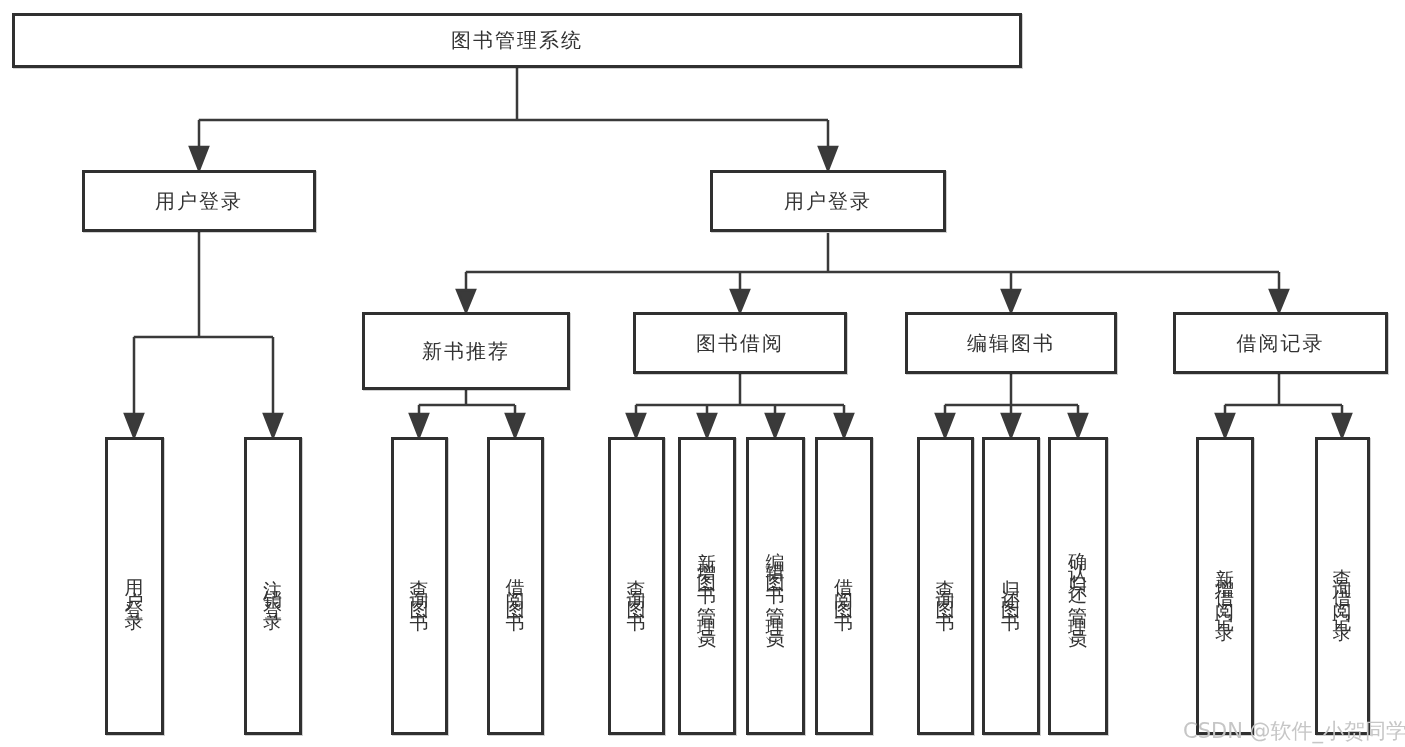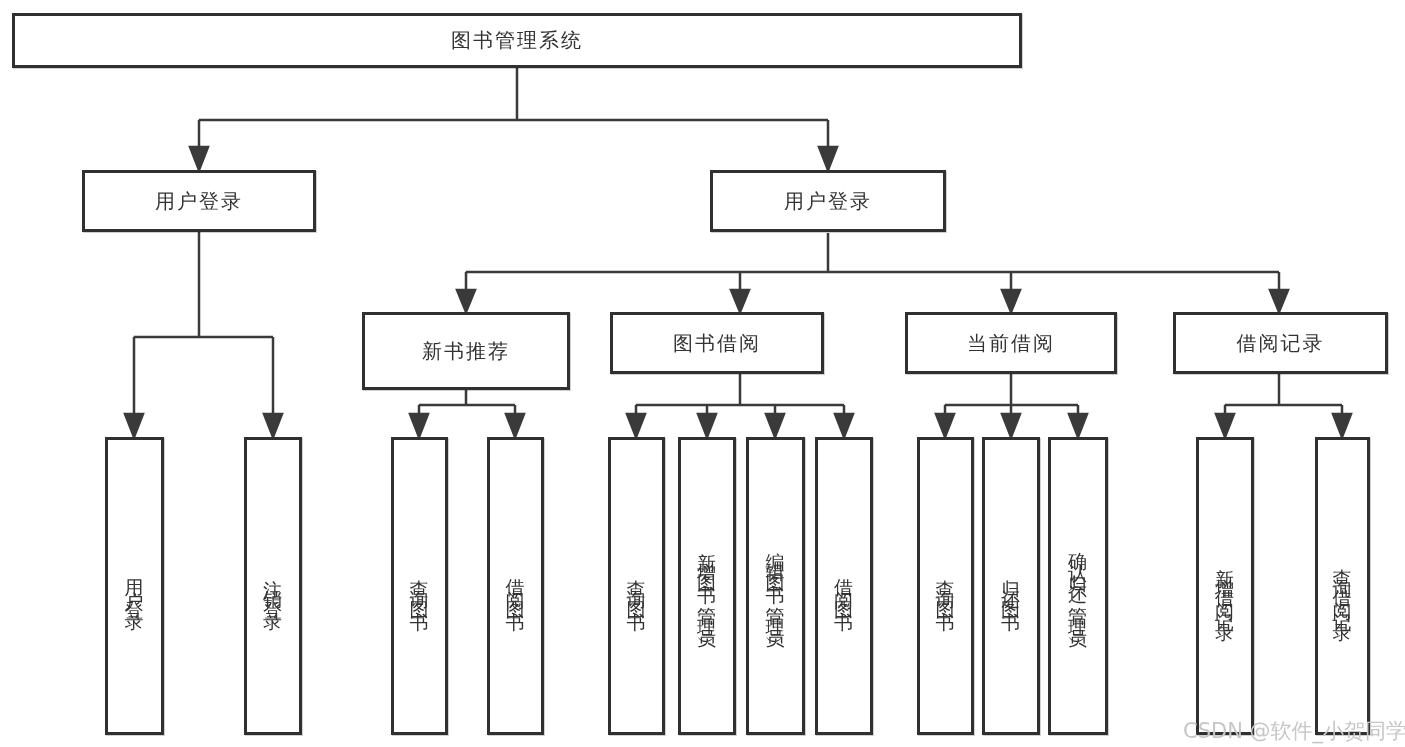--- a/index.html
+++ b/index.html
@@ -78,25 +78,25 @@
   <div class="hnode" style="left:82px;top:170px;width:234px;height:62px">
     <span>用户登录</span>
   </div>
   <div class="hnode" style="left:710px;top:170px;width:236px;height:62px">
     <span>用户登录</span>
   </div>
 
   <div class="hnode" style="left:362px;top:312px;width:208px;height:78px">
     <span>新书推荐</span>
   </div>
-  <div class="hnode" style="left:610px;top:312px;width:214px;height:62px">
+  <div class="hnode" style="left:633px;top:312px;width:214px;height:62px">
     <span>图书借阅</span>
   </div>
   <div class="hnode" style="left:905px;top:312px;width:212px;height:62px">
-    <span>当前借阅</span>
+    <span>编辑图书</span>
   </div>
   <div class="hnode" style="left:1173px;top:312px;width:215px;height:62px">
     <span>借阅记录</span>
   </div>
 
   <div class="vnode" style="left:105px;width:59px">
     <span>用户登录</span>
   </div>
   <div class="vnode" style="left:244px;width:58px">
     <span>注销登录</span>

